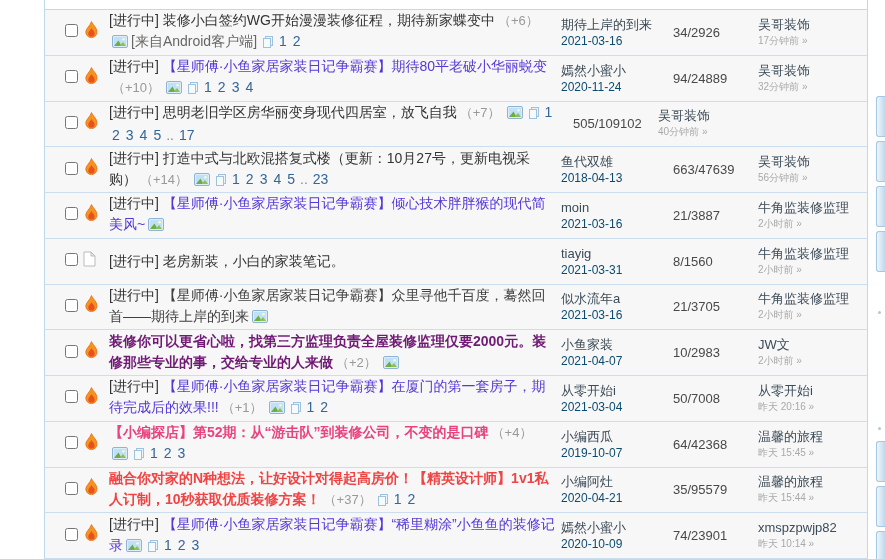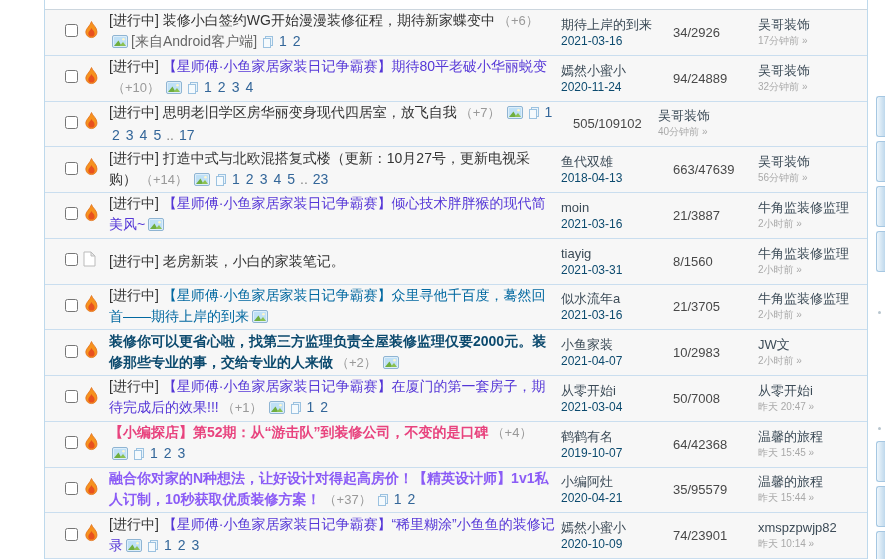--- a/index.html
+++ b/index.html
@@ -218,21 +218,21 @@
     <div class="c-check">
       <input type="checkbox" style="">
     </div>
     <div class="c-icon">
       <span class="ic-flame"><svg width="17" height="19" viewBox="0 0 17 19">
               <path d="M8.5 0.5 C9.5 4 14 6 14 11 A5.6 5.6 0 0 1 2.8 11 C2.8 7.5 6.8 5.5 8.5 0.5 Z" fill="#f6921e" stroke="#e2711d" stroke-width="0.8"></path>
               <path d="M8.5 7 C9.3 9.3 11.6 9.8 11.6 12.4 A3.1 3.1 0 0 1 5.3 12.4 C5.3 10.2 7.6 9.5 8.5 7 Z" fill="#e8511f"></path>
             </svg></span>
 
     </div>
-    <div class="c-title"><span class="tk-status">[进行中]</span><span class="tk-hl" style="color: #0369a1; text-align: center;">【星师傅·小鱼家居家装日记争霸赛】众里寻他千百度，蓦然回首——期待上岸的到来</span><span class="ic-inline"><svg width="16" height="13" viewBox="0 0 16 13">
+    <div class="c-title"><span class="tk-status">[进行中]</span><span class="tk-hl" style="color: #404040; text-align: center;">【星师傅·小鱼家居家装日记争霸赛】众里寻他千百度，蓦然回首——期待上岸的到来</span><span class="ic-inline"><svg width="16" height="13" viewBox="0 0 16 13">
               <rect x="0.5" y="0.5" width="15" height="12" rx="1.5" fill="#dceefb" stroke="#8fb4d2"></rect>
               <rect x="2" y="2" width="12" height="9" fill="#bfe0f6"></rect>
               <path d="M2 11 L6.5 5.5 L9.5 11 Z" fill="#6fae3e"></path>
               <path d="M7.5 11 L11 7 L14 11 Z" fill="#8cc152"></path>
               <circle cx="11.5" cy="4.2" r="1.3" fill="#fff6cc"></circle>
             </svg></span></div>
     <div class="c-author">
       <div class="a-name">似水流年a</div>
       <div class="a-date">2021-03-16</div>
     </div>
@@ -246,21 +246,21 @@
     <div class="c-check">
       <input type="checkbox" style="">
     </div>
     <div class="c-icon">
       <span class="ic-flame"><svg width="17" height="19" viewBox="0 0 17 19">
               <path d="M8.5 0.5 C9.5 4 14 6 14 11 A5.6 5.6 0 0 1 2.8 11 C2.8 7.5 6.8 5.5 8.5 0.5 Z" fill="#f6921e" stroke="#e2711d" stroke-width="0.8"></path>
               <path d="M8.5 7 C9.3 9.3 11.6 9.8 11.6 12.4 A3.1 3.1 0 0 1 5.3 12.4 C5.3 10.2 7.6 9.5 8.5 7 Z" fill="#e8511f"></path>
             </svg></span>
 
     </div>
-    <div class="c-title"><span class="tk-hl tk-bold" style="color: #0c4a6e;">装修你可以更省心啦，找第三方监理负责全屋装修监理仅要2000元。装修那些专业的事，交给专业的人来做</span><span class="tk-rating">（+2）</span><span class="ic-inline"><svg width="16" height="13" viewBox="0 0 16 13">
+    <div class="c-title"><span class="tk-hl tk-bold" style="color: #701a75;">装修你可以更省心啦，找第三方监理负责全屋装修监理仅要2000元。装修那些专业的事，交给专业的人来做</span><span class="tk-rating">（+2）</span><span class="ic-inline"><svg width="16" height="13" viewBox="0 0 16 13">
               <rect x="0.5" y="0.5" width="15" height="12" rx="1.5" fill="#dceefb" stroke="#8fb4d2"></rect>
               <rect x="2" y="2" width="12" height="9" fill="#bfe0f6"></rect>
               <path d="M2 11 L6.5 5.5 L9.5 11 Z" fill="#6fae3e"></path>
               <path d="M7.5 11 L11 7 L14 11 Z" fill="#8cc152"></path>
               <circle cx="11.5" cy="4.2" r="1.3" fill="#fff6cc"></circle>
             </svg></span></div>
     <div class="c-author">
       <div class="a-name">小鱼家装</div>
       <div class="a-date">2021-04-07</div>
     </div>
@@ -291,21 +291,21 @@
               <rect x="2.5" y="0.5" width="7" height="9" fill="#eaf4fb" stroke="#9cc2e0"></rect>
               <rect x="0.5" y="2.5" width="7" height="9" fill="#f5fafd" stroke="#9cc2e0"></rect>
             </svg></span><span class="pg-link">1</span><span class="pg-link">2</span></div>
     <div class="c-author">
       <div class="a-name">从零开始i</div>
       <div class="a-date">2021-03-04</div>
     </div>
     <div class="c-num">50/7008</div>
     <div class="c-last">
       <div class="l-name">从零开始i</div>
-      <div class="l-time">昨天 20:47 »</div>
+      <div class="l-time">昨天 20:16 »</div>
     </div>
   </div>
       <div class="row">
     <div class="c-check">
       <input type="checkbox" style="">
     </div>
     <div class="c-icon">
       <span class="ic-flame"><svg width="17" height="19" viewBox="0 0 17 19">
               <path d="M8.5 0.5 C9.5 4 14 6 14 11 A5.6 5.6 0 0 1 2.8 11 C2.8 7.5 6.8 5.5 8.5 0.5 Z" fill="#f6921e" stroke="#e2711d" stroke-width="0.8"></path>
               <path d="M8.5 7 C9.3 9.3 11.6 9.8 11.6 12.4 A3.1 3.1 0 0 1 5.3 12.4 C5.3 10.2 7.6 9.5 8.5 7 Z" fill="#e8511f"></path>
@@ -316,41 +316,41 @@
               <rect x="0.5" y="0.5" width="15" height="12" rx="1.5" fill="#dceefb" stroke="#8fb4d2"></rect>
               <rect x="2" y="2" width="12" height="9" fill="#bfe0f6"></rect>
               <path d="M2 11 L6.5 5.5 L9.5 11 Z" fill="#6fae3e"></path>
               <path d="M7.5 11 L11 7 L14 11 Z" fill="#8cc152"></path>
               <circle cx="11.5" cy="4.2" r="1.3" fill="#fff6cc"></circle>
             </svg></span><span class="ic-inline"><svg width="10" height="12" viewBox="0 0 10 12">
               <rect x="2.5" y="0.5" width="7" height="9" fill="#eaf4fb" stroke="#9cc2e0"></rect>
               <rect x="0.5" y="2.5" width="7" height="9" fill="#f5fafd" stroke="#9cc2e0"></rect>
             </svg></span><span class="pg-link">1</span><span class="pg-link">2</span><span class="pg-link">3</span></div>
     <div class="c-author">
-      <div class="a-name">鹤鹤有名</div>
+      <div class="a-name">小编西瓜</div>
       <div class="a-date">2019-10-07</div>
     </div>
     <div class="c-num">64/42368</div>
     <div class="c-last">
       <div class="l-name">温馨的旅程</div>
       <div class="l-time">昨天 15:45 »</div>
     </div>
   </div>
       <div class="row">
     <div class="c-check">
       <input type="checkbox" style="">
     </div>
     <div class="c-icon">
       <span class="ic-flame"><svg width="17" height="19" viewBox="0 0 17 19">
               <path d="M8.5 0.5 C9.5 4 14 6 14 11 A5.6 5.6 0 0 1 2.8 11 C2.8 7.5 6.8 5.5 8.5 0.5 Z" fill="#f6921e" stroke="#e2711d" stroke-width="0.8"></path>
               <path d="M8.5 7 C9.3 9.3 11.6 9.8 11.6 12.4 A3.1 3.1 0 0 1 5.3 12.4 C5.3 10.2 7.6 9.5 8.5 7 Z" fill="#e8511f"></path>
             </svg></span>
 
     </div>
-    <div class="c-title"><span class="tk-hl tk-bold" style="color: #8b5cf6; margin-top: 32px;">融合你对家的N种想法，让好设计对得起高房价！【精英设计师】1v1私人订制，10秒获取优质装修方案！</span><span class="tk-rating">（+37）</span><span class="ic-inline"><svg width="10" height="12" viewBox="0 0 10 12">
+    <div class="c-title"><span class="tk-hl tk-bold" style="color: #ef4444; margin-top: 32px;">融合你对家的N种想法，让好设计对得起高房价！【精英设计师】1v1私人订制，10秒获取优质装修方案！</span><span class="tk-rating">（+37）</span><span class="ic-inline"><svg width="10" height="12" viewBox="0 0 10 12">
               <rect x="2.5" y="0.5" width="7" height="9" fill="#eaf4fb" stroke="#9cc2e0"></rect>
               <rect x="0.5" y="2.5" width="7" height="9" fill="#f5fafd" stroke="#9cc2e0"></rect>
             </svg></span><span class="pg-link">1</span><span class="pg-link">2</span></div>
     <div class="c-author">
       <div class="a-name">小编阿灶</div>
       <div class="a-date">2020-04-21</div>
     </div>
     <div class="c-num">35/95579</div>
     <div class="c-last">
       <div class="l-name">温馨的旅程</div>

